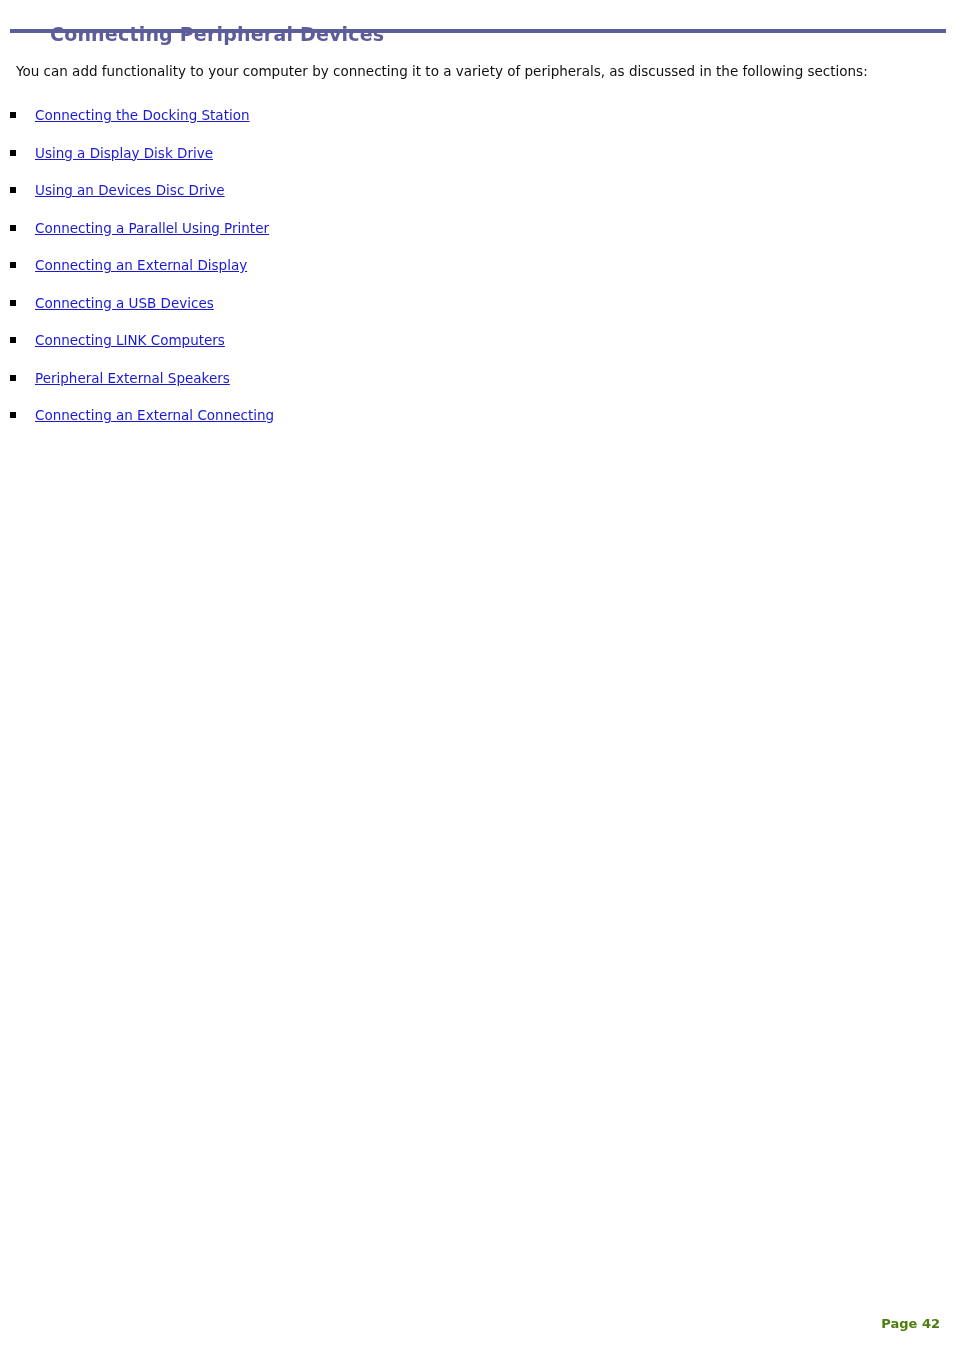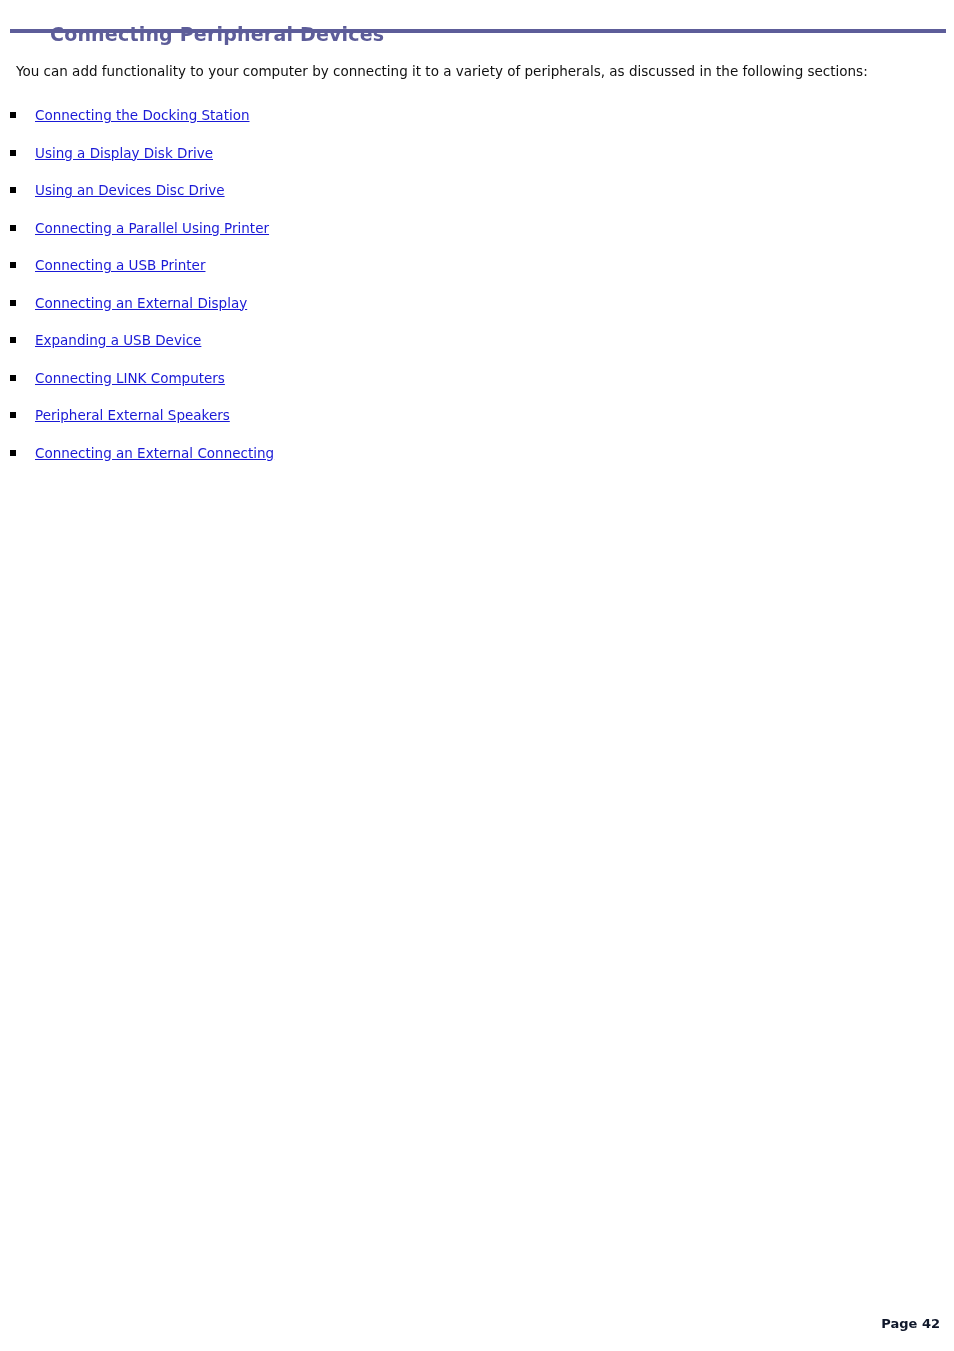--- a/index.html
+++ b/index.html
@@ -98,21 +98,21 @@
     left: 0;
     right: 10px;
     top: 1313px;
     text-align: right;
   }
   .page-number {
     display: inline-block;
     font-size: 13px;
     font-weight: bold;
     line-height: 17px;
-    color: #0f172a;
+    color: #4d7c0f;
     padding-right: 4px;
   }
 </style>
 </head>
 <body>
 
 <div class="page-header">
   <h1 class="page-title">Connecting Peripheral Devices</h1>
   <div class="title-rule"></div>
 </div>
@@ -131,29 +131,25 @@
   <li class="link-list-item">
     <span class="bullet-marker"></span>
     <a class="section-link">Using an Devices Disc Drive</a>
   </li>
   <li class="link-list-item">
     <span class="bullet-marker"></span>
     <a class="section-link">Connecting a Parallel Using Printer</a>
   </li>
   <li class="link-list-item">
     <span class="bullet-marker"></span>
-    <a class="section-link">Connecting a USB Printer</a>
-  </li>
-  <li class="link-list-item">
-    <span class="bullet-marker"></span>
     <a class="section-link">Connecting an External Display</a>
   </li>
   <li class="link-list-item">
     <span class="bullet-marker"></span>
-    <a class="section-link">Expanding a USB Device</a>
+    <a class="section-link">Connecting a USB Devices</a>
   </li>
   <li class="link-list-item">
     <span class="bullet-marker"></span>
     <a class="section-link">Connecting LINK Computers</a>
   </li>
   <li class="link-list-item">
     <span class="bullet-marker"></span>
     <a class="section-link">Peripheral External Speakers</a>
   </li>
   <li class="link-list-item">

